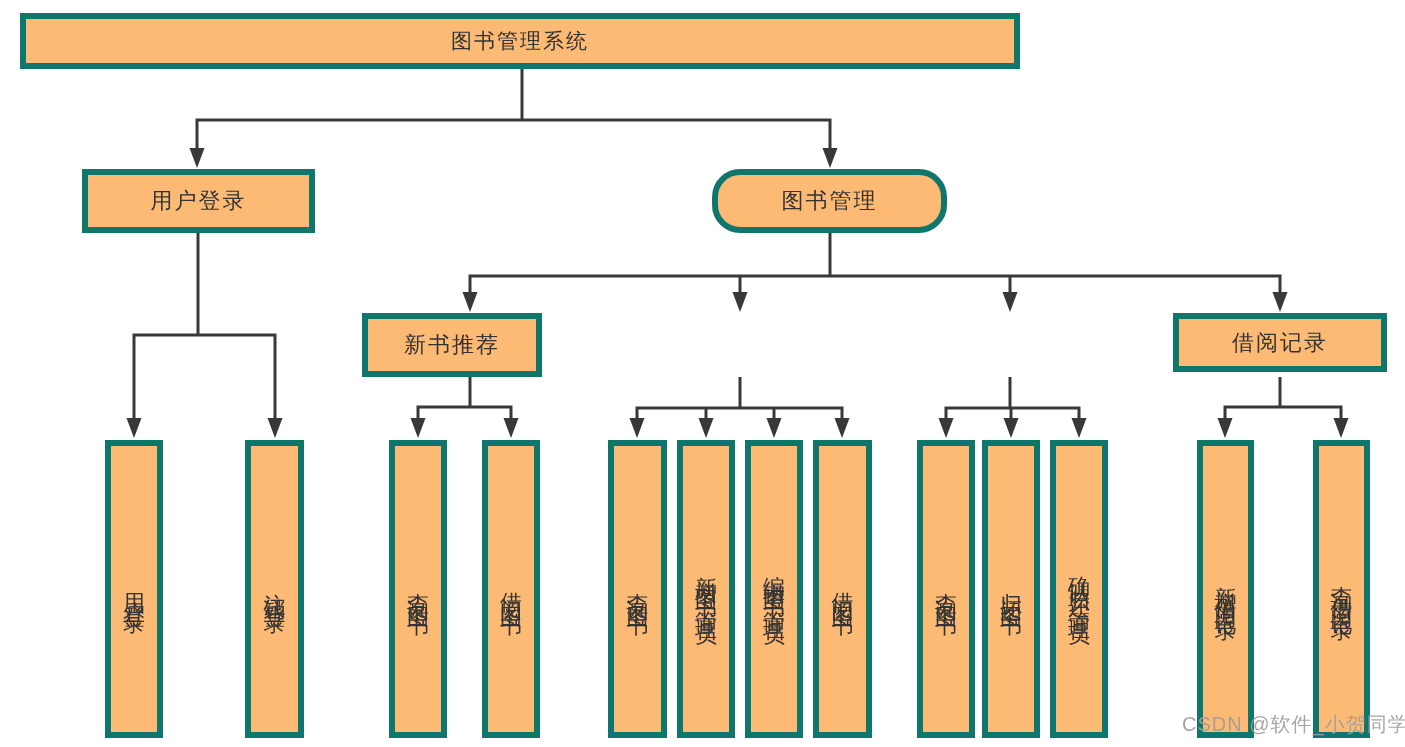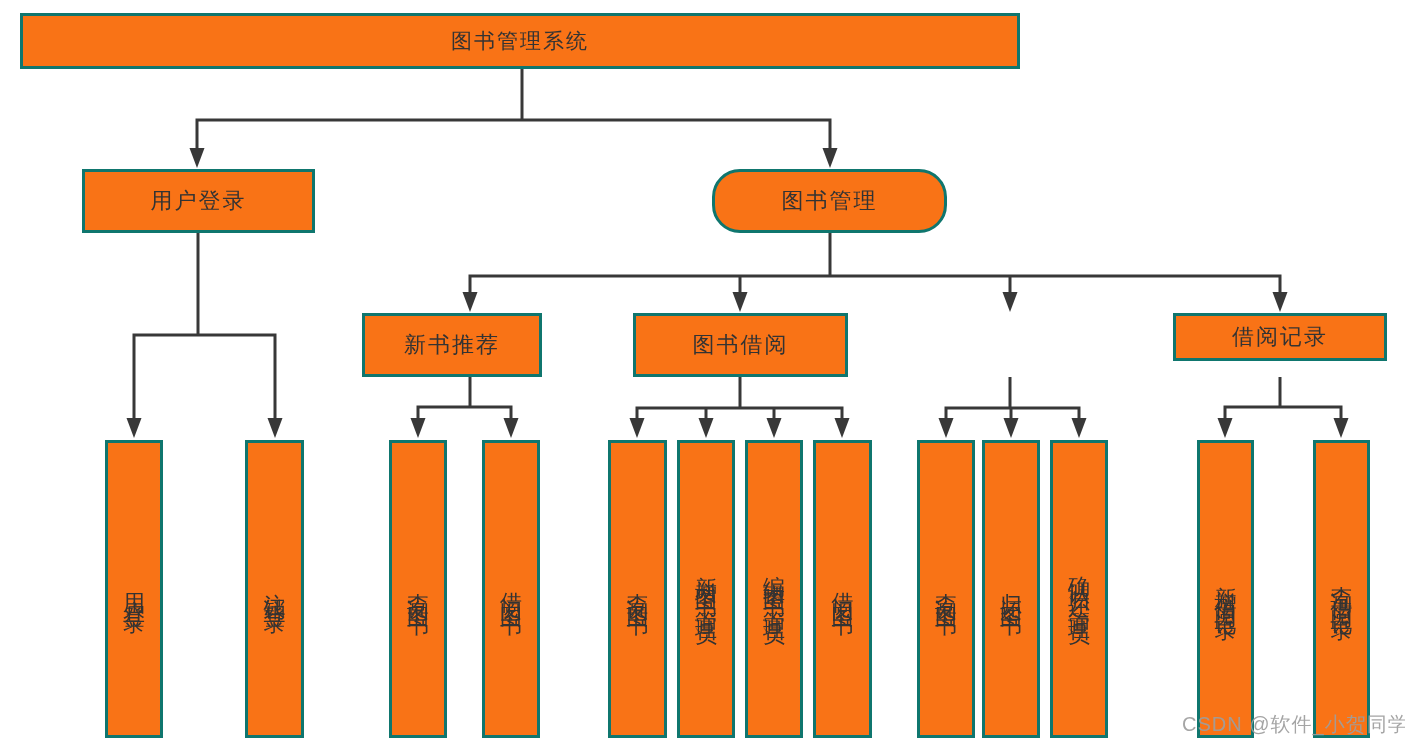--- a/index.html
+++ b/index.html
@@ -3,22 +3,22 @@
 <meta charset="utf-8">
 <style>
   html,body{margin:0;padding:0;background:#ffffff;}
   body{
     position:relative;width:1405px;height:747px;overflow:hidden;
     font-family:"Liberation Sans","DejaVu Sans",sans-serif;color:#333333;
   }
   #canvas{position:relative;width:1405px;height:747px;}
   svg.connectors{position:absolute;left:0;top:0;pointer-events:none;}
   .node{
-    position:absolute;box-sizing:border-box;background:#f97316;
-    border:3px solid #0f766e;display:flex;align-items:center;justify-content:center;
+    position:absolute;box-sizing:border-box;background:#fdba74;
+    border:6px solid #0f766e;display:flex;align-items:center;justify-content:center;
   }
   .node-h{font-size:22px;letter-spacing:2px;white-space:nowrap;}
   .node-root{font-size:21px;}
   .node-v{padding:6px 0;}
   .node-v .vtext{
     writing-mode:vertical-rl;text-orientation:mixed;
     font-size:22px;letter-spacing:7px;line-height:1;white-space:nowrap;
   }
   .watermark{
     position:absolute;left:1182px;top:711px;z-index:5;
@@ -81,22 +81,21 @@
       <polygon points="1333.5,418 1348.5,418 1341,438"></polygon>
     </g>
   </svg>
 
   <div class="node node-h node-root" style="left:20px;top:13px;width:1000px;height:56px;">图书管理系统</div>
 
   <div class="node node-h" style="left:82px;top:169px;width:233px;height:64px;">用户登录</div>
   <div class="node node-h" style="left:712px;top:169px;width:235px;height:64px;border-radius:28px;">图书管理</div>
 
   <div class="node node-h" style="left:362px;top:313px;width:180px;height:64px;">新书推荐</div>
-  <div class="node node-h" style="left:633px;top:313px;width:215px;height:64px;">图书借阅</div>
-  <div class="node node-h" style="left:1173px;top:313px;width:214px;height:48px;">借阅记录</div>
+  <div class="node node-h" style="left:1173px;top:313px;width:214px;height:59px;">借阅记录</div>
 
   <div class="node node-v" style="left:105px;top:440px;width:58px;height:298px;">
     <span class="vtext">用户登录</span>
   </div>
   <div class="node node-v" style="left:245px;top:440px;width:59px;height:298px;">
     <span class="vtext">注销登录</span>
   </div>
 
   <div class="node node-v" style="left:389px;top:440px;width:58px;height:298px;">
     <span class="vtext">查询图书</span>

